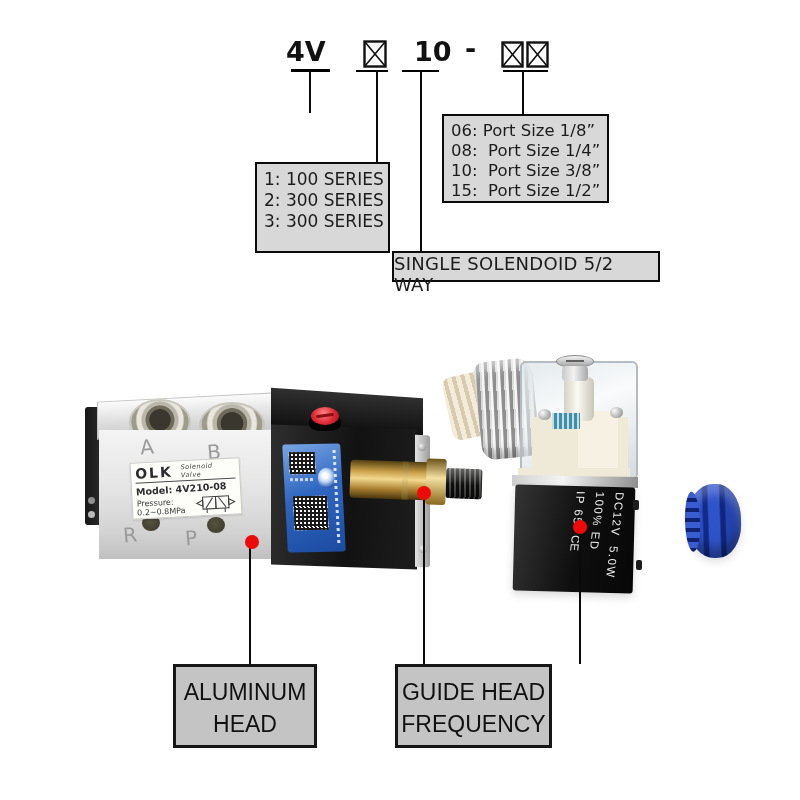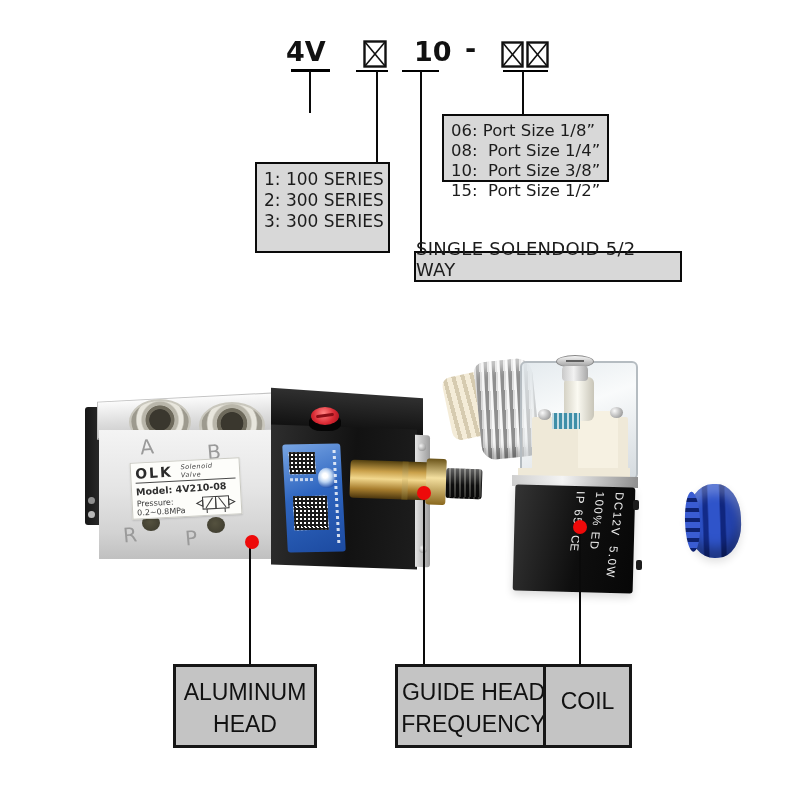--- a/index.html
+++ b/index.html
@@ -25,23 +25,23 @@
   #v2{left:376px;top:71px;height:92px;}
   #v3{left:420px;top:71px;height:181px;}
   #v4{left:522px;top:71px;height:44px;}
 
   
   .callout{background:#d8d8d8;border:2px solid #0a0a0a;color:#1c1c1c;box-sizing:border-box;}
   .callout .ln{white-space:pre;}
   #co-prefix{left:135px;top:112px;width:234px;height:31px;font-size:18px;
              display:flex;align-items:center;justify-content:center;letter-spacing:.3px;}
   #co-series{left:255px;top:162px;width:135px;height:91px;font-size:17px;line-height:21px;padding:5px 0 0 7px;}
-  #co-ports{left:442px;top:114px;width:167px;height:68px;font-size:16.5px;line-height:20px;padding:5px 0 0 7px;}
-  #co-way{left:414px;top:251px;width:268px;height:31px;font-size:18px;
-          display:flex;align-items:flex-end;justify-content:center;letter-spacing:.3px;}
+  #co-ports{left:442px;top:114px;width:167px;height:89px;font-size:16.5px;line-height:20px;padding:5px 0 0 7px;}
+  #co-way{left:392px;top:251px;width:268px;height:31px;font-size:18px;
+          display:flex;align-items:flex-start;justify-content:center;letter-spacing:.3px;}
 
   
   .plabel{background:#c4c4c4;border:3px solid #161616;box-sizing:border-box;text-align:center;
           font-family:"Liberation Sans",sans-serif;font-size:23px;color:#111;
           display:flex;flex-direction:column;align-items:center;padding-top:9px;line-height:32px;}
   #pl-body{left:173px;top:664px;width:144px;height:84px;}
   #pl-guide{left:353px;top:664px;width:157px;height:84px;margin-left:42px;}
   #pl-coil{left:543px;top:664px;width:89px;height:84px;padding-top:18px;}
   .leadline{width:2px;background:#0a0a0a;}
   #cl1{left:249px;top:548px;height:116px;}
@@ -326,17 +326,14 @@
   <div class="abs reddot" id="dot3"></div>
 
   <div class="abs plabel" id="pl-body">
     <div>ALUMINUM</div>
     <div>HEAD</div>
   </div>
   <div class="abs plabel" id="pl-guide">
     <div>GUIDE HEAD</div>
     <div>FREQUENCY</div>
   </div>
-  <div class="abs plabel" id="pl-coil">
-    <div>COIL</div>
-  </div>
 
 </div>
 
 </body></html>

